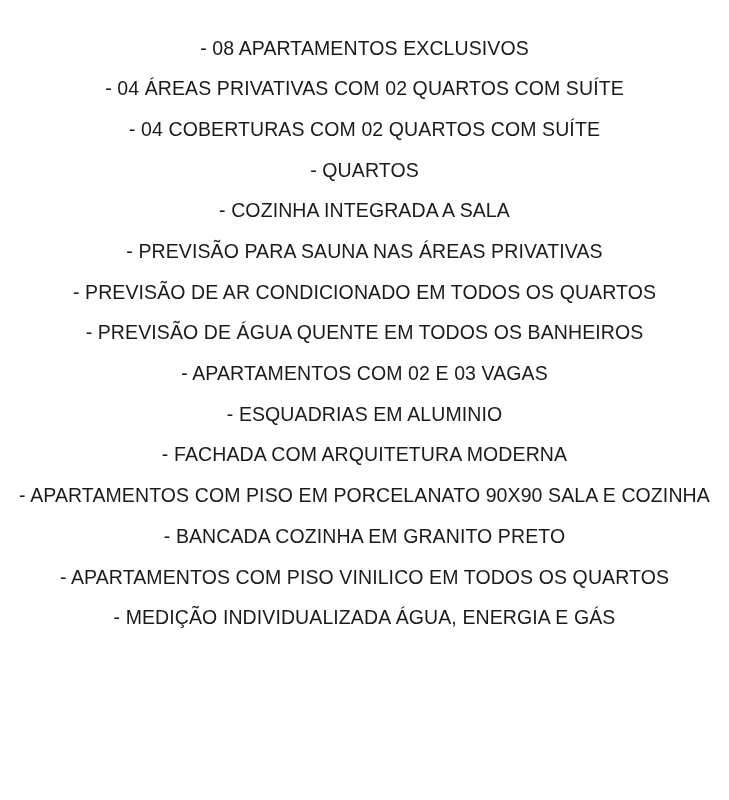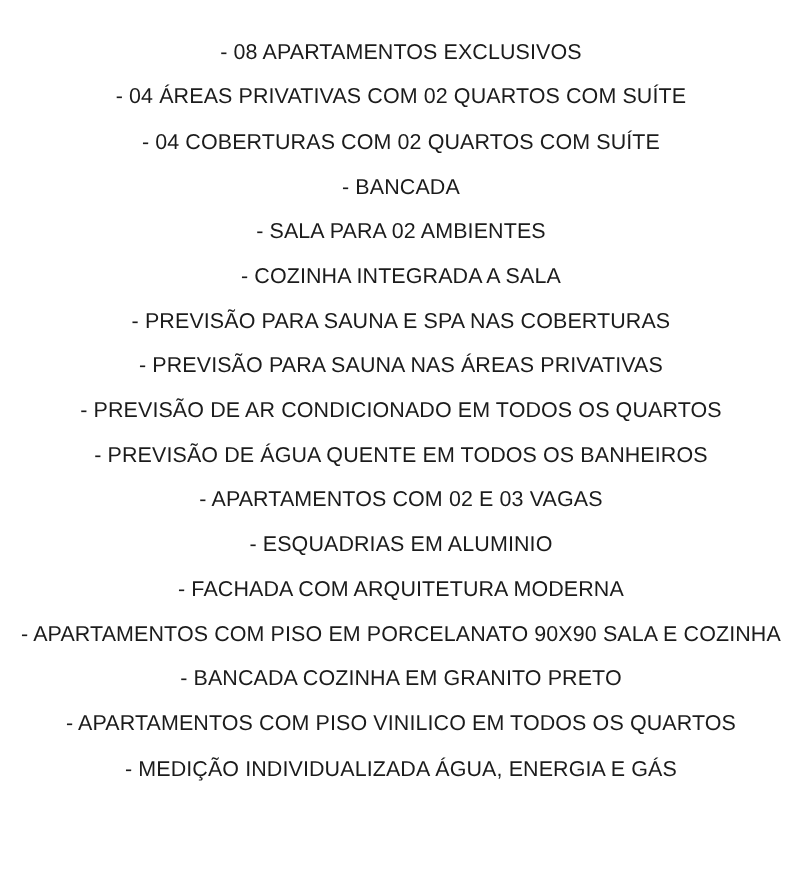--- a/index.html
+++ b/index.html
@@ -37,24 +37,22 @@
     padding: 10.6px 0 10.6px 0;
   }
 </style>
 </head>
 <body>
 
 <div class="sheet">
   <p class="feature-line">- 08 APARTAMENTOS EXCLUSIVOS</p>
   <p class="feature-line">- 04 ÁREAS PRIVATIVAS COM 02 QUARTOS COM SUÍTE</p>
   <p class="feature-line">- 04 COBERTURAS COM 02 QUARTOS COM SUÍTE</p>
-  <p class="feature-line">- BANCADA</p>
-  <p class="feature-line">- SALA PARA 02 AMBIENTES</p>
+  <p class="feature-line">- QUARTOS</p>
   <p class="feature-line">- COZINHA INTEGRADA A SALA</p>
-  <p class="feature-line">- PREVISÃO PARA SAUNA E SPA NAS COBERTURAS</p>
   <p class="feature-line">- PREVISÃO PARA SAUNA NAS ÁREAS PRIVATIVAS</p>
   <p class="feature-line">- PREVISÃO DE AR CONDICIONADO EM TODOS OS QUARTOS</p>
   <p class="feature-line">- PREVISÃO DE ÁGUA QUENTE EM TODOS OS BANHEIROS</p>
   <p class="feature-line">- APARTAMENTOS COM 02 E 03 VAGAS</p>
   <p class="feature-line">- ESQUADRIAS EM ALUMINIO</p>
   <p class="feature-line">- FACHADA COM ARQUITETURA MODERNA</p>
   <p class="feature-line">- APARTAMENTOS COM PISO EM PORCELANATO 90X90 SALA E COZINHA</p>
   <p class="feature-line">- BANCADA COZINHA EM GRANITO PRETO</p>
   <p class="feature-line">- APARTAMENTOS COM PISO VINILICO EM TODOS OS QUARTOS</p>
   <p class="feature-line">- MEDIÇÃO INDIVIDUALIZADA ÁGUA, ENERGIA E GÁS</p>

